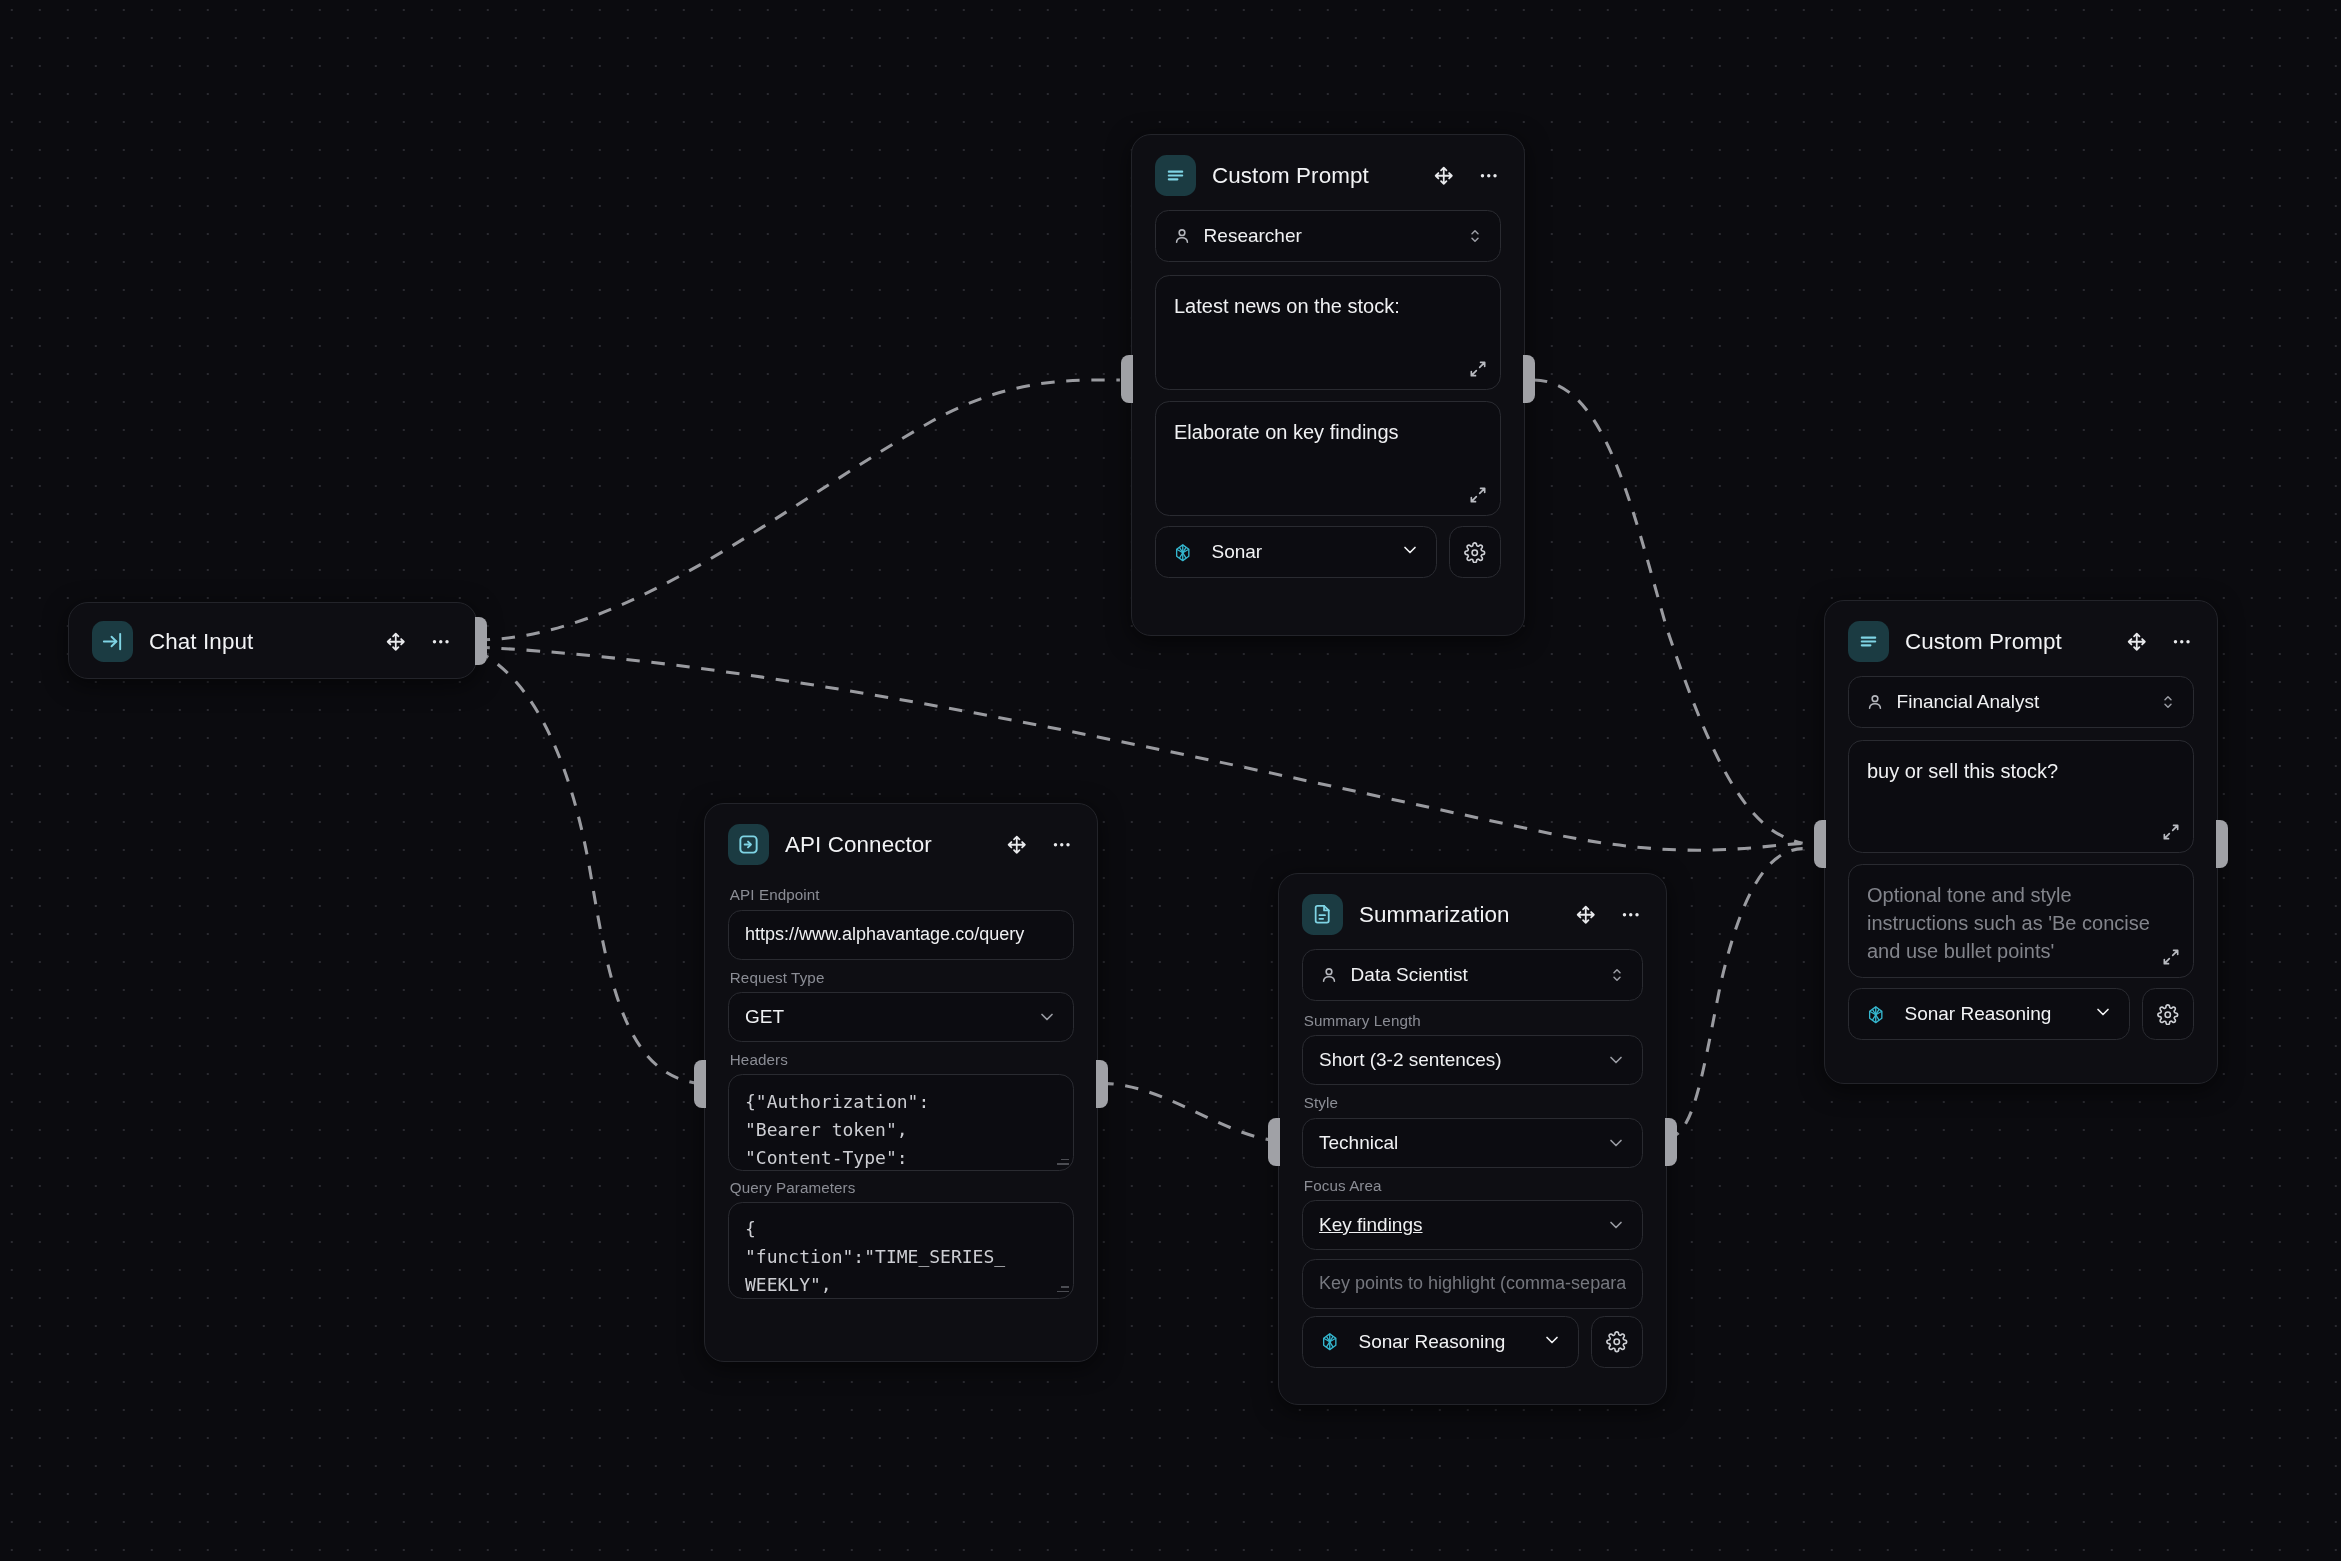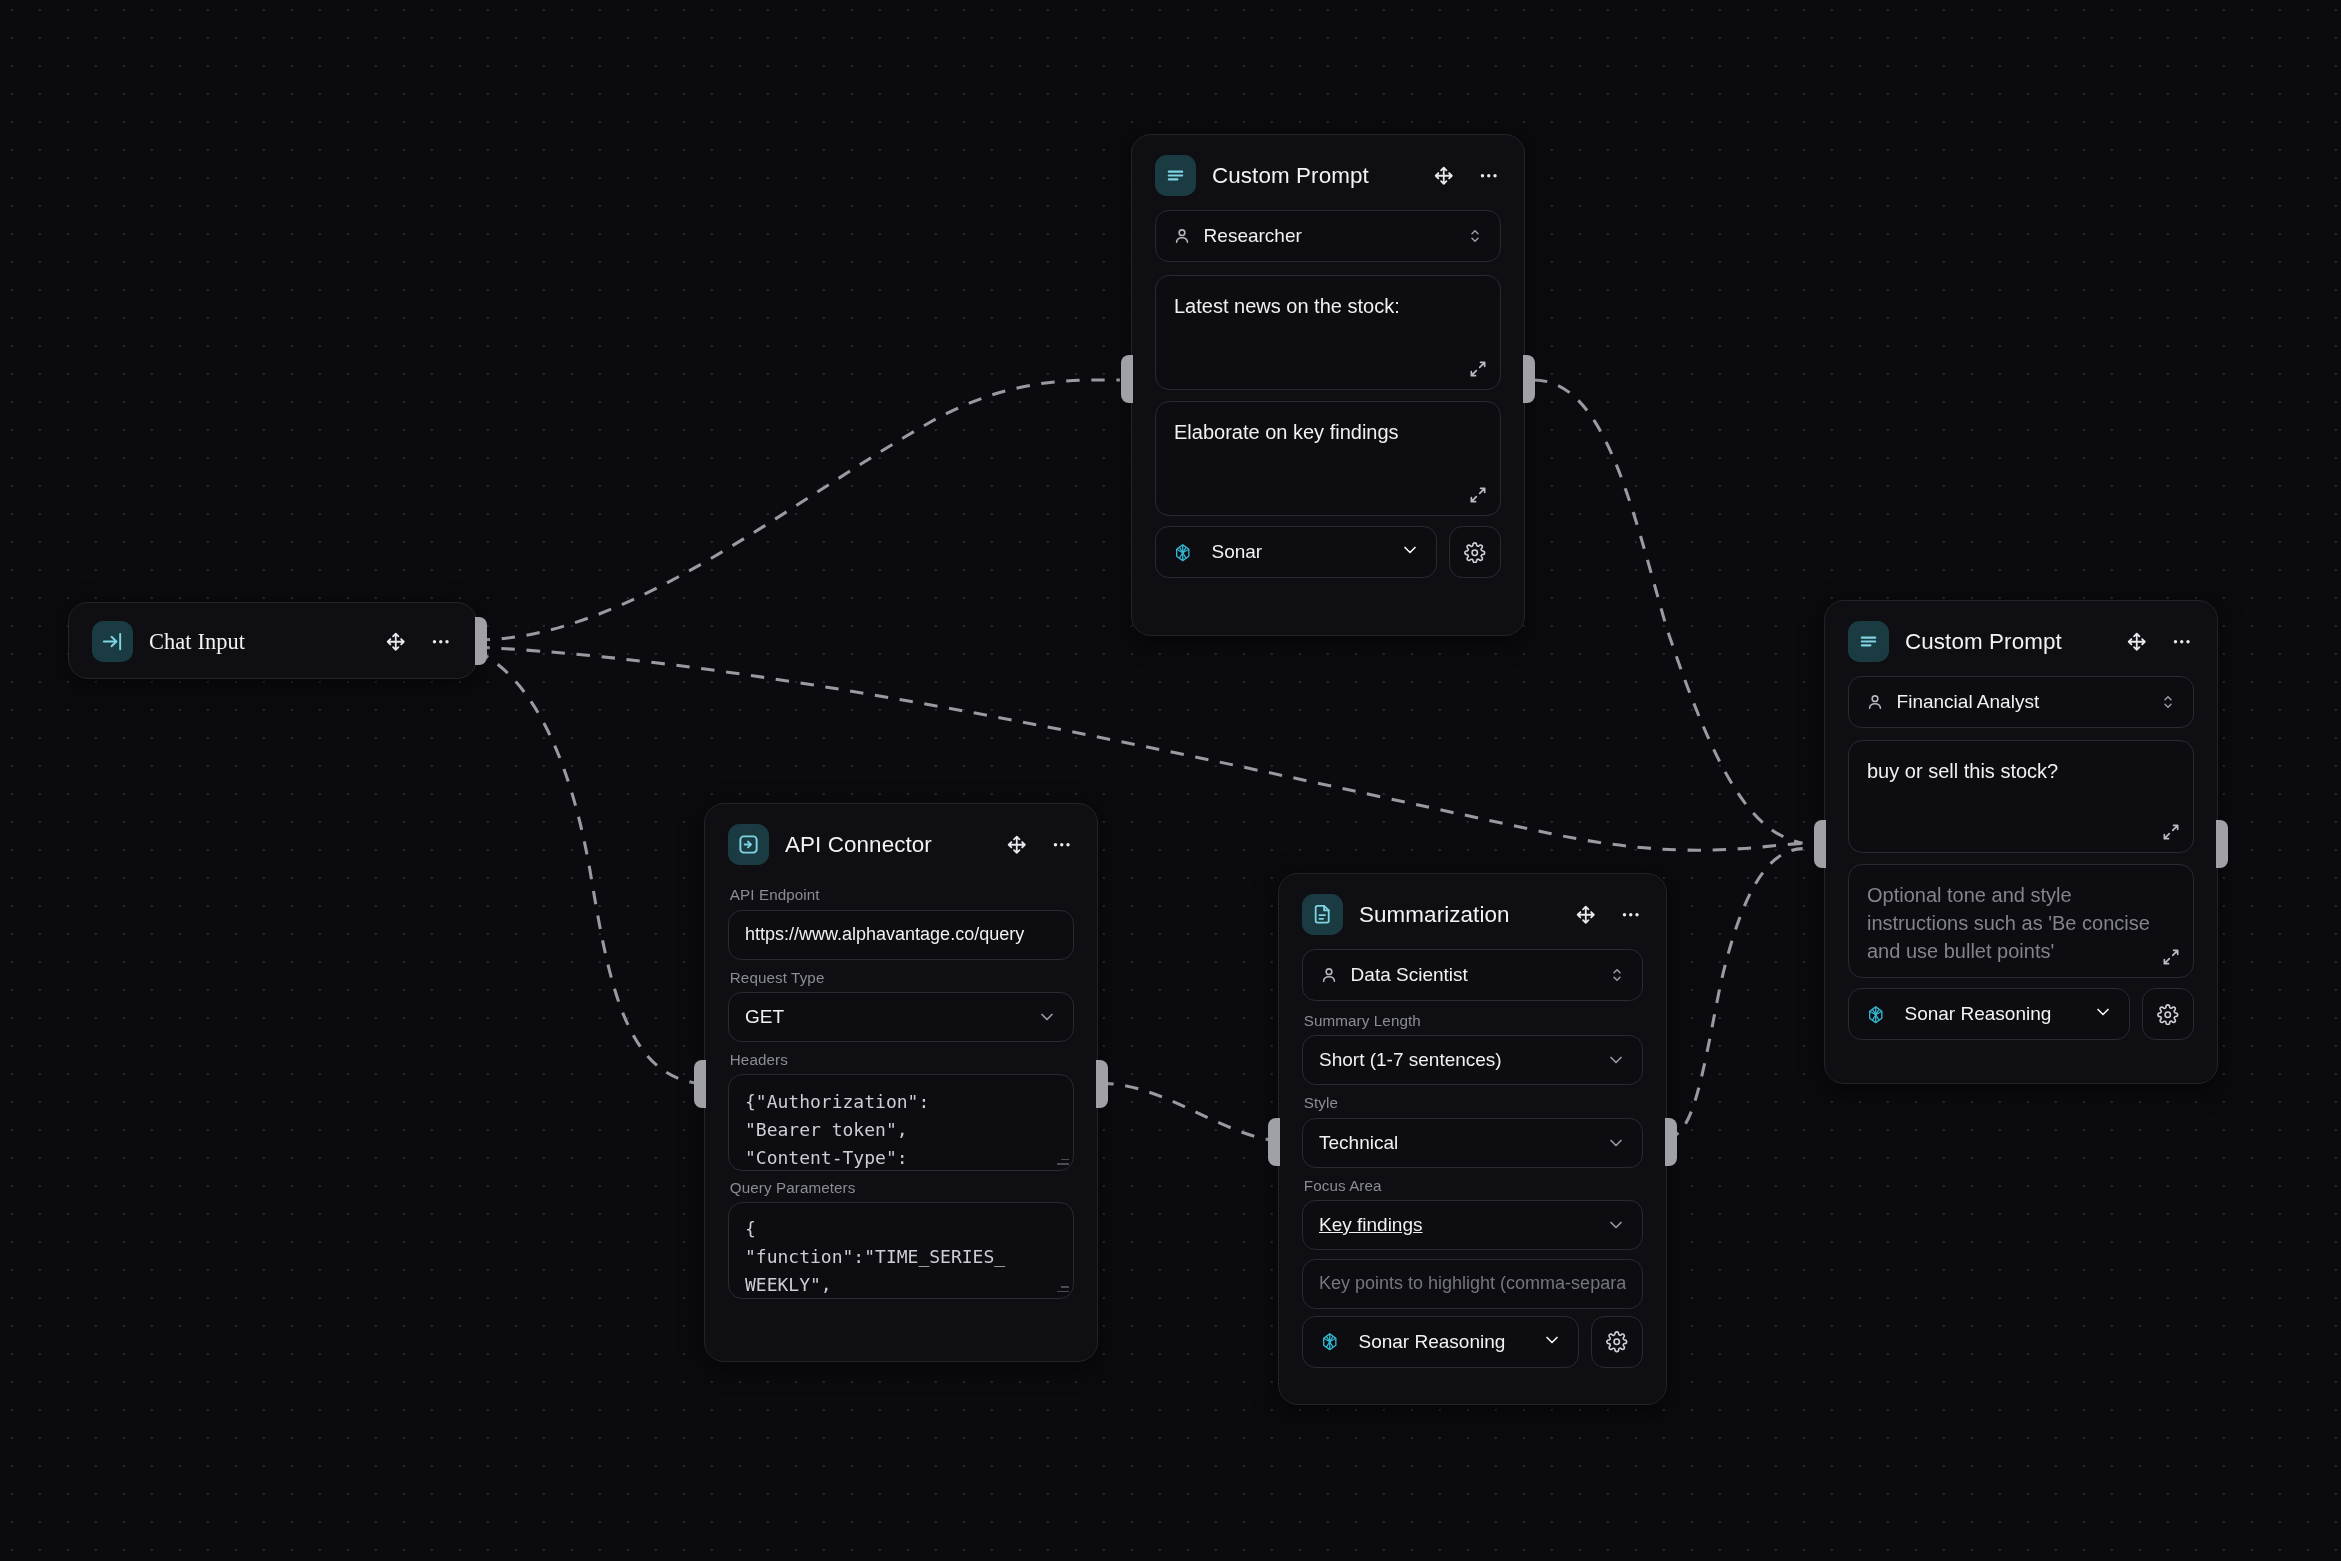--- a/index.html
+++ b/index.html
@@ -210,21 +210,21 @@
       <path d="M 532,726 C 600,760 640,860 660,980 C 680,1100 700,1200 780,1209"></path>
 
       <path d="M 1712,424 C 1790,424 1820,560 1860,700 C 1920,880 1960,930 2012,941"></path>
 
       <path d="M 1228,1209 C 1290,1209 1340,1250 1400,1268 C 1420,1274 1440,1275 1452,1275"></path>
 
       <path d="M 1860,1270 C 1890,1270 1900,1200 1920,1100 C 1945,990 1975,948 2012,947"></path>
     </g>
   </svg>
 
-  <div class="node" style="left:68px; top:602px; width:409px; height:77px;font-family:Liberation Serif, serif;">
+  <div class="node" style="left:68px; top:602px; width:409px; height:77px;">
     <div class="node-head" style="padding:18px 23px;">
       <span class="node-icon">
         <svg width="23" height="23" viewBox="0 0 24 24" fill="none" stroke="#7fd4e4" stroke-width="2" stroke-linecap="round" stroke-linejoin="round">
           <path d="M3 12h13"></path>
             <path d="M11 7l5 5-5 5"></path>
             <path d="M20 4v16"></path>
         </svg>
       </span>
       <span class="node-title">Chat Input</span>
       <span class="head-actions">
@@ -431,21 +431,21 @@
         <span class="val">Data Scientist</span>
         <span class="chev">
           <svg width="18" height="18" viewBox="0 0 24 24" fill="none" stroke="currentColor" stroke-width="2" stroke-linecap="round" stroke-linejoin="round">
             <path d="M8 9l4-4 4 4"></path>
               <path d="M16 15l-4 4-4-4"></path>
           </svg>
         </span>
       </div>
       <div class="field-label">Summary Length</div>
       <div class="select" style="height:50px;">
-        <span class="val">Short (1-7 sentences)</span>
+        <span class="val">Short (3-2 sentences)</span>
         <span class="chev">
           <svg width="20" height="20" viewBox="0 0 24 24" fill="none" stroke="currentColor" stroke-width="2" stroke-linecap="round" stroke-linejoin="round">
               <path d="M6 9l6 6 6-6"></path>
             </svg>
         </span>
       </div>
       <div class="field-label">Style</div>
       <div class="select" style="height:50px;">
         <span class="val">Technical</span>
         <span class="chev">

